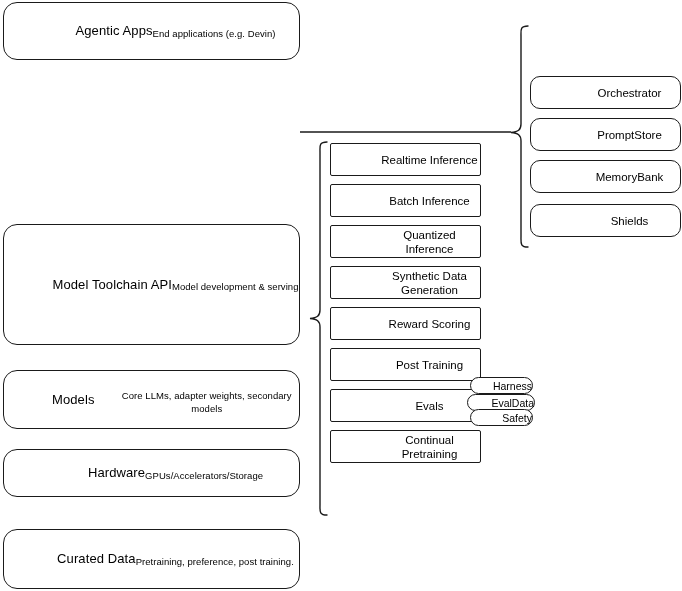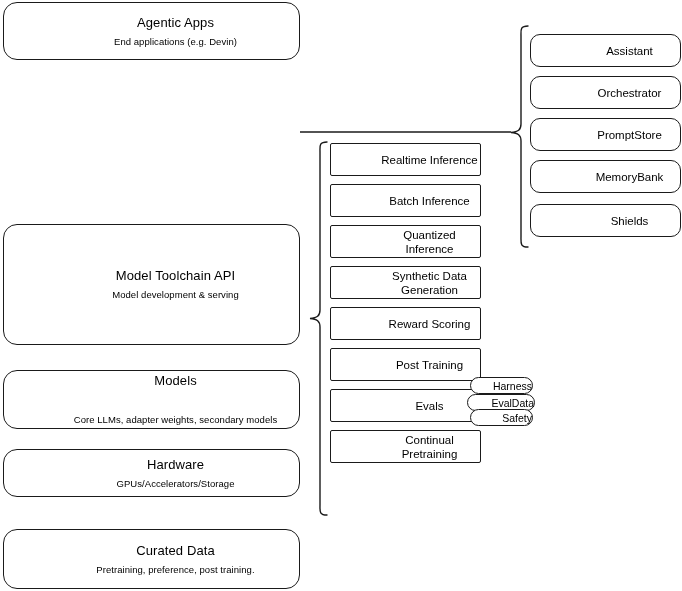--- a/index.html
+++ b/index.html
@@ -33,21 +33,20 @@
   }
 
   
   .node {
     position: absolute;
     box-sizing: border-box;
     background: #ffffff;
     border: 1px solid #1a1a1a;
     border-radius: 12px;
     display: flex;
-    flex-direction: column;
     align-items: center;
     justify-content: center;
     text-align: center;
     padding-left: 48px;
   }
 
   
   .layer {
     left: 3px;
     width: 297px;
@@ -193,23 +192,20 @@
   <div class="pill" id="pill-harness">
     <span>Harness</span>
   </div>
   <div class="pill" id="pill-evaldata">
     <span>EvalData</span>
   </div>
   <div class="pill" id="pill-safety">
     <span>Safety</span>
   </div>
 
-  <div class="node right-node" style="top:34px">
-    <span>Assistant</span>
-  </div>
   <div class="node right-node" style="top:76px">
     <span>Orchestrator</span>
   </div>
   <div class="node right-node" style="top:118px">
     <span>PromptStore</span>
   </div>
   <div class="node right-node" style="top:160px">
     <span>MemoryBank</span>
   </div>
   <div class="node right-node" style="top:204px">

